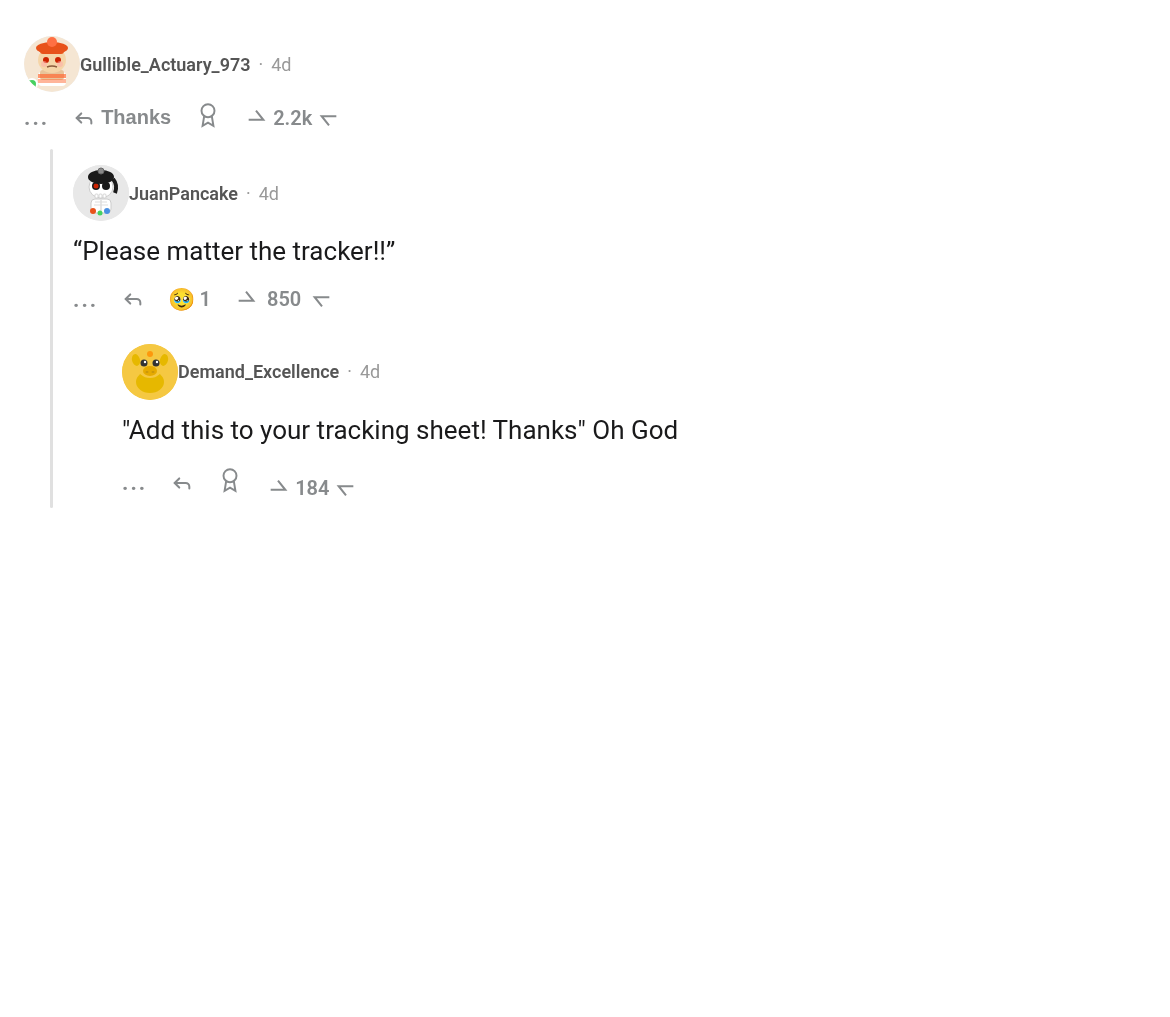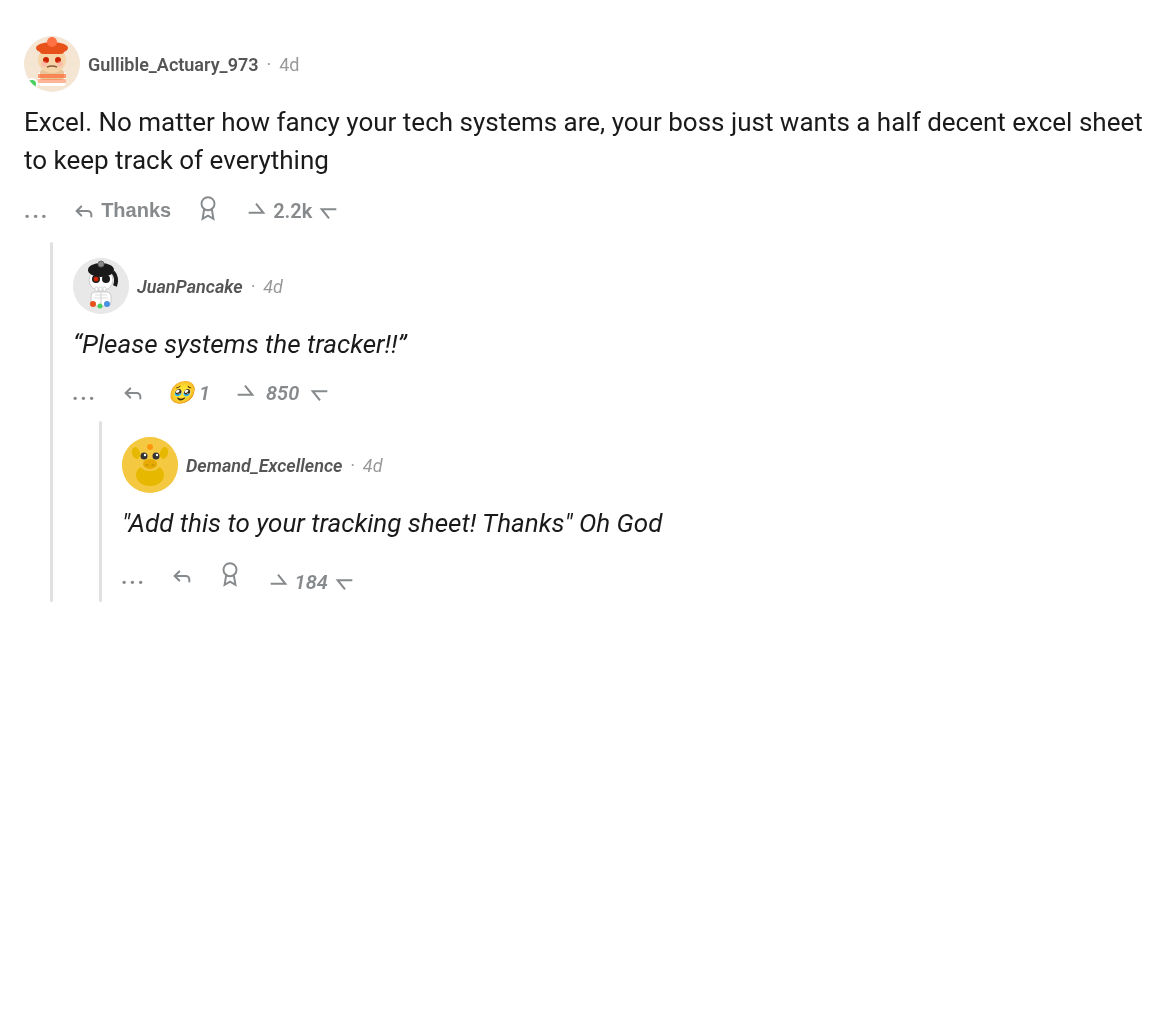--- a/index.html
+++ b/index.html
@@ -12,21 +12,21 @@
       color: #1a1a1b;
     }
 
     .comment-block {
       padding: 16px 0 8px 0;
     }
 
     .comment-header {
       display: flex;
       align-items: center;
-      gap: 8px;
+      gap: 0;
       margin-bottom: 10px;
     }
 
     .avatar {
       width: 56px;
       height: 56px;
       border-radius: 50%;
       overflow: hidden;
       flex-shrink: 0;
       position: relative;
@@ -116,26 +116,26 @@
       flex-shrink: 0;
       margin-left: 26px;
     }
 
     .nested-content {
       flex: 1;
     }
 
     .nested-comment {
       padding: 16px 0 8px 0;
-      font-style: italic;
     }
 
     .double-nested-section {
       display: flex;
       margin-top: 8px;
+      align-items: center;
     }
 
     .double-nested-content {
       flex: 1;
     }
 
     
     .avatar-gullible {
       background: #f0f0f0;
     }
@@ -181,21 +181,20 @@
       </svg>
       <div class="online-dot"></div>
     </div>
     <div>
       <span class="username">Gullible_Actuary_973</span>
       <span class="dot-sep">·</span>
       <span class="timestamp">4d</span>
     </div>
   </div>
 
-  <div class="comment-body">Excel. No matter how fancy your tech systems are, your boss just wants a half decent excel sheet to keep track of everything</div>
 
   <div class="action-bar">
     <span class="more-btn">...</span>
     <button class="action-btn">
       <svg width="22" height="22" viewBox="0 0 24 24" fill="none" stroke="#878a8c" stroke-width="2.2" stroke-linecap="round" stroke-linejoin="round">
         <polyline points="9 17 4 12 9 7"></polyline>
         <path d="M20 18v-2a4 4 0 0 0-4-4H4"></path>
       </svg>
       <span>Thanks</span>
     </button>
@@ -258,21 +257,21 @@
             <circle cx="34" cy="46" r="3" fill="#4a90e2"></circle>
           </svg>
         </div>
         <div>
           <span class="username">JuanPancake</span>
           <span class="dot-sep">·</span>
           <span class="timestamp">4d</span>
         </div>
       </div>
 
-      <div class="comment-body">“Please systems the tracker!!”</div>
+      <div class="comment-body">“Please matter the tracker!!”</div>
 
       <div class="action-bar">
         <span class="more-btn">...</span>
         <button class="action-btn">
           <svg width="22" height="22" viewBox="0 0 24 24" fill="none" stroke="#878a8c" stroke-width="2.2" stroke-linecap="round" stroke-linejoin="round">
             <polyline points="9 17 4 12 9 7"></polyline>
             <path d="M20 18v-2a4 4 0 0 0-4-4H4"></path>
           </svg>
         </button>
         <span style="display:flex;align-items:center;gap:4px;">

